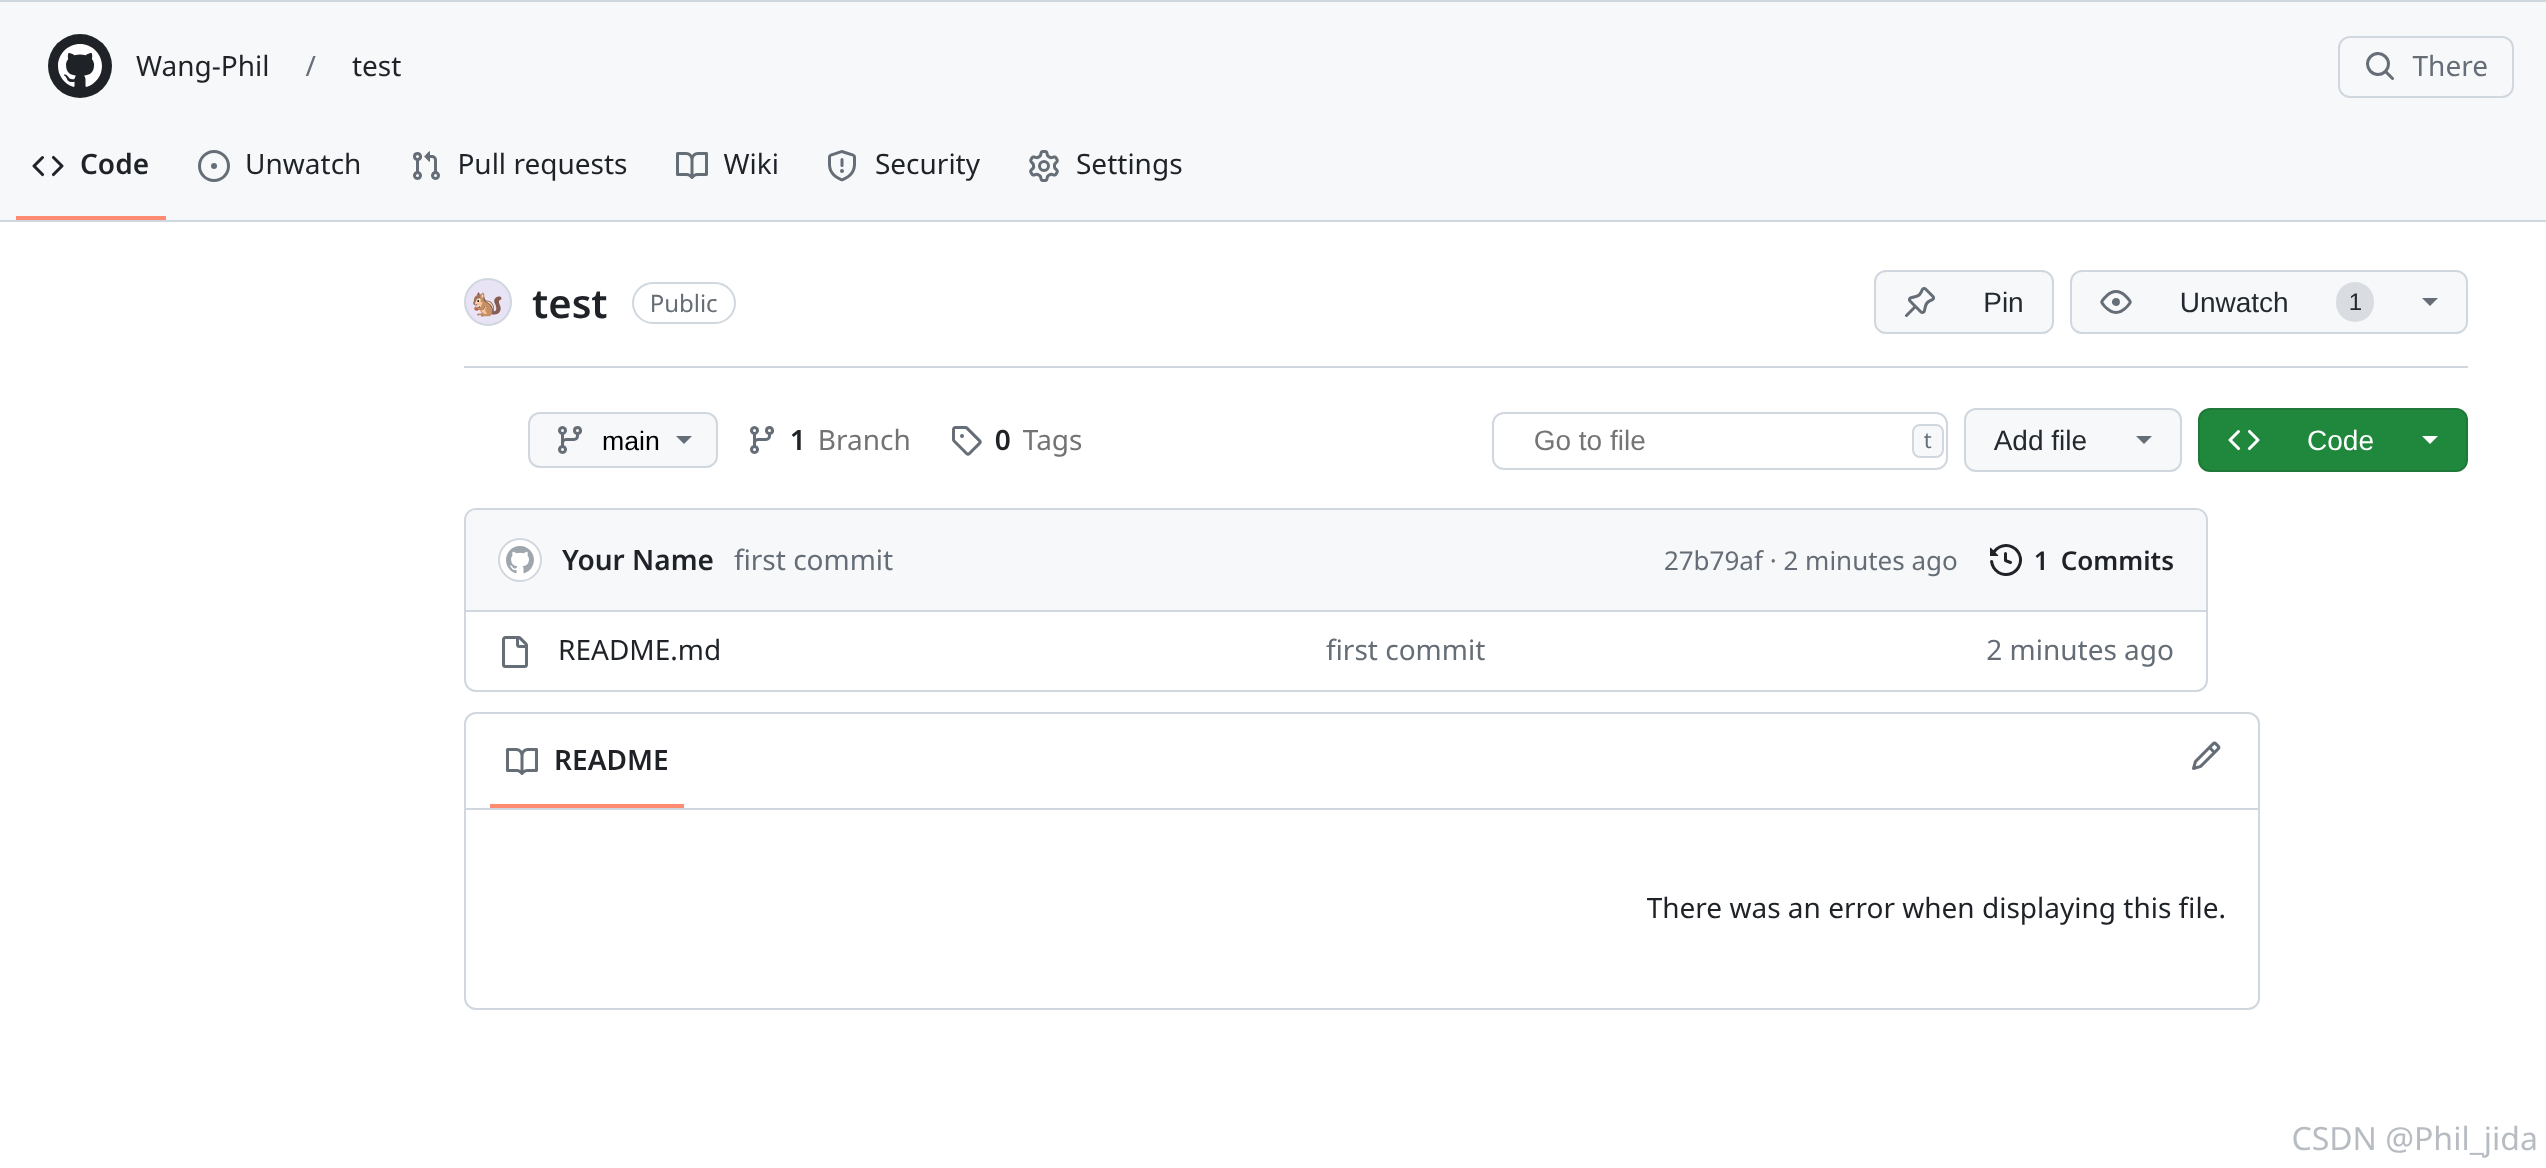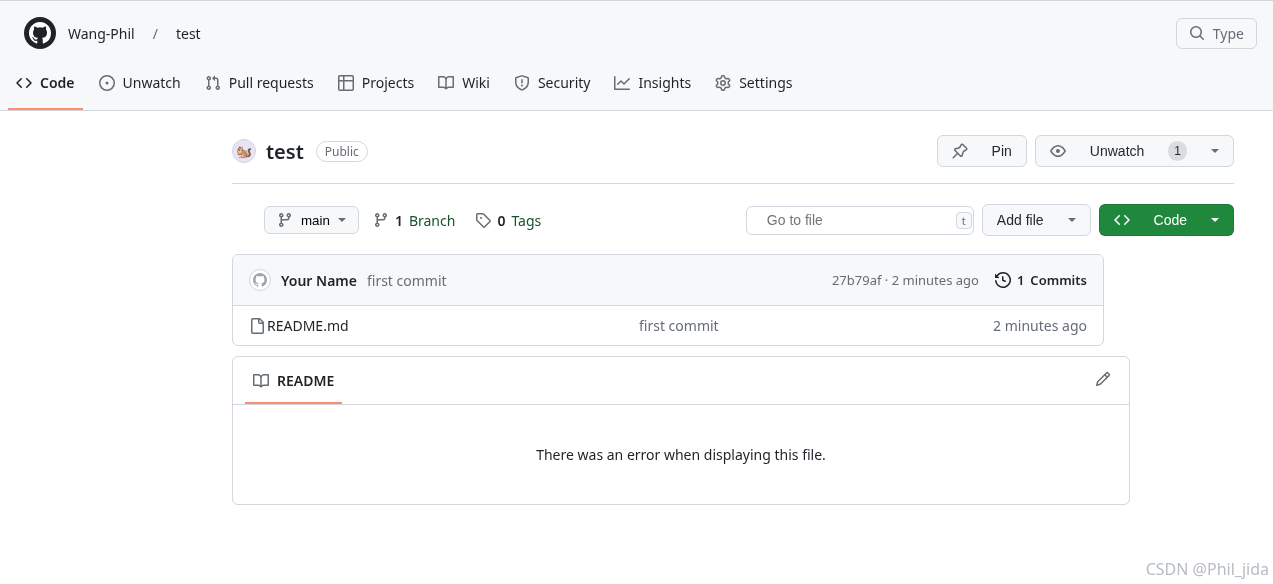--- a/index.html
+++ b/index.html
@@ -131,21 +131,21 @@
   }
   .stat-link {
     display: inline-flex;
     align-items: center;
     gap: 6px;
     padding: 4px 6px;
     cursor: pointer;
     color: #1f2328;
   }
   .stat-link .num { font-weight: 600; }
-  .stat-link .label { color: #14532d; text-align: center; }
+  .stat-link .label { color: #737373; text-align: center; }
   .file-search {
     margin-left: auto;
     display: flex;
     align-items: center;
     gap: 8px;
     border: 1px solid #d0d7de;
     border-radius: 6px;
     padding: 5px 12px;
     color: #656d76;
     width: 228px;
@@ -197,21 +197,21 @@
   }
   .author { font-weight: 600; }
   .commit-msg { color: #656d76; }
   .commit-meta { margin-left: auto; display: flex; align-items: center; gap: 16px; color: #656d76; font-size: 13px; }
   .commit-sha { color: #656d76; }
   .commits-link { display: inline-flex; align-items: center; gap: 6px; color: #1f2328; font-weight: 600; }
   .file-row {
     display: flex;
     align-items: center;
     padding: 10px 16px;
-    gap: 2px;
+    gap: 14px;
   }
   .file-row .fname { width: 370px; }
   .file-row .fname a { color: #1f2328; cursor: pointer; }
   .file-row .fmsg { flex: 1; color: #656d76; }
   .file-row .fdate { color: #656d76; }
   .readme-box {
     border: 1px solid #d0d7de;
     border-radius: 6px;
     width: 898px;
   }
@@ -229,21 +229,21 @@
     cursor: pointer;
   }
   .edit-btn {
     margin-left: auto;
     padding: 6px;
     border-radius: 6px;
     cursor: pointer;
   }
   .readme-body {
     padding: 40px 16px;
-    text-align: center;
+    text-align: right;
     color: #1f2328;
   }
   .watermark {
     position: fixed;
     right: 4px;
     bottom: 4px;
     font-size: 16px;
     color: #b7bcc2;
   }
   .caret-down {
@@ -265,21 +265,21 @@
           <path fill="#ffffff" d="M8 0C3.58 0 0 3.58 0 8c0 3.54 2.29 6.53 5.47 7.59.4.07.55-.17.55-.38 0-.19-.01-.82-.01-1.49-2.01.37-2.53-.49-2.69-.94-.09-.23-.48-.94-.82-1.13-.28-.15-.68-.52-.01-.53.63-.01 1.08.58 1.23.82.72 1.21 1.87.87 2.33.66.07-.52.28-.87.51-1.07-1.78-.2-3.64-.89-3.64-3.95 0-.87.31-1.59.82-2.15-.08-.2-.36-1.02.08-2.12 0 0 .67-.21 2.2.82a7.54 7.54 0 0 1 4 0c1.53-1.04 2.2-.82 2.2-.82.44 1.1.16 1.92.08 2.12.51.56.82 1.27.82 2.15 0 3.07-1.87 3.75-3.65 3.95.29.25.54.73.54 1.48 0 1.07-.01 1.93-.01 2.2 0 .21.15.46.55.38A8.013 8.013 0 0 0 16 8c0-4.42-3.58-8-8-8z"></path>
         </svg>
     </div>
     <span class="breadcrumb-link">Wang-Phil</span>
     <span class="breadcrumb-sep">/</span>
     <span class="breadcrumb-strong">test</span>
     <div class="search-box">
       <svg width="16" height="16" viewBox="0 0 16 16">
           <path fill="#656d76" d="M10.68 11.74a6 6 0 0 1-7.922-8.982 6 6 0 0 1 8.982 7.922l3.04 3.04a.75.75 0 0 1-1.06 1.06l-3.04-3.04ZM11.5 7a4.5 4.5 0 1 0-9 0 4.5 4.5 0 0 0 9 0Z"></path>
         </svg>
-      <span>Type</span>
+      <span>There</span>
     </div>
   </div>
 
   <nav class="tabs">
     <div class="tab active">
       <svg width="16" height="16" viewBox="0 0 16 16">
           <path d="M4.72 3.22a.75.75 0 0 1 1.06 1.06L2.06 8l3.72 3.72a.75.75 0 1 1-1.06 1.06L.47 8.53a.75.75 0 0 1 0-1.06Zm6.56 0a.75.75 0 1 0-1.06 1.06L13.94 8l-3.72 3.72a.75.75 0 1 0 1.06 1.06l4.25-4.25a.75.75 0 0 0 0-1.06Z"></path>
         </svg>
       <span>Code</span>
     </div>
@@ -291,41 +291,29 @@
       <span>Unwatch</span>
     </div>
     <div class="tab">
       <svg width="16" height="16" viewBox="0 0 16 16">
           <path d="M1.5 3.25a2.25 2.25 0 1 1 3 2.122v5.256a2.251 2.251 0 1 1-1.5 0V5.372A2.25 2.25 0 0 1 1.5 3.25Zm5.677-.177L9.573.677A.25.25 0 0 1 10 .854V2.5h1A2.5 2.5 0 0 1 13.5 5v5.628a2.251 2.251 0 1 1-1.5 0V5a1 1 0 0 0-1-1h-1v1.646a.25.25 0 0 1-.427.177L7.177 3.427a.25.25 0 0 1 0-.354ZM3.75 2.5a.75.75 0 1 0 0 1.5.75.75 0 0 0 0-1.5Zm0 9.5a.75.75 0 1 0 0 1.5.75.75 0 0 0 0-1.5Zm8.25.75a.75.75 0 1 0 1.5 0 .75.75 0 0 0-1.5 0Z"></path>
         </svg>
       <span>Pull requests</span>
     </div>
     <div class="tab">
       <svg width="16" height="16" viewBox="0 0 16 16">
-          <path d="M0 1.75C0 .784.784 0 1.75 0h12.5C15.216 0 16 .784 16 1.75v12.5A1.75 1.75 0 0 1 14.25 16H1.75A1.75 1.75 0 0 1 0 14.25ZM6.5 6.5v8h7.75a.25.25 0 0 0 .25-.25V6.5Zm8-1.5V1.75a.25.25 0 0 0-.25-.25H6.5V5Zm-9.5 0V1.5H1.75a.25.25 0 0 0-.25.25V5ZM5 6.5H1.5v7.75c0 .138.112.25.25.25H5Z"></path>
-        </svg>
-      <span>Projects</span>
+          <path d="M0 1.75A.75.75 0 0 1 .75 1h4.253c1.227 0 2.317.59 3 1.501A3.743 3.743 0 0 1 11.006 1h4.245a.75.75 0 0 1 .75.75v10.5a.75.75 0 0 1-.75.75h-4.507a2.25 2.25 0 0 0-1.591.659l-.622.621a.75.75 0 0 1-1.06 0l-.622-.621A2.25 2.25 0 0 0 5.258 13H.75a.75.75 0 0 1-.75-.75Zm7.251 10.324.004-5.073-.002-2.253A2.25 2.25 0 0 0 5.003 2.5H1.5v9h3.757a3.75 3.75 0 0 1 1.994.574ZM8.755 4.75l-.004 7.322a3.752 3.752 0 0 1 1.992-.572H14.5v-9h-3.495a2.25 2.25 0 0 0-2.25 2.25Z"></path>
+        </svg>
+      <span>Wiki</span>
     </div>
     <div class="tab">
       <svg width="16" height="16" viewBox="0 0 16 16">
-          <path d="M0 1.75A.75.75 0 0 1 .75 1h4.253c1.227 0 2.317.59 3 1.501A3.743 3.743 0 0 1 11.006 1h4.245a.75.75 0 0 1 .75.75v10.5a.75.75 0 0 1-.75.75h-4.507a2.25 2.25 0 0 0-1.591.659l-.622.621a.75.75 0 0 1-1.06 0l-.622-.621A2.25 2.25 0 0 0 5.258 13H.75a.75.75 0 0 1-.75-.75Zm7.251 10.324.004-5.073-.002-2.253A2.25 2.25 0 0 0 5.003 2.5H1.5v9h3.757a3.75 3.75 0 0 1 1.994.574ZM8.755 4.75l-.004 7.322a3.752 3.752 0 0 1 1.992-.572H14.5v-9h-3.495a2.25 2.25 0 0 0-2.25 2.25Z"></path>
-        </svg>
-      <span>Wiki</span>
-    </div>
-    <div class="tab">
-      <svg width="16" height="16" viewBox="0 0 16 16">
           <path d="M7.467.133a1.748 1.748 0 0 1 1.066 0l5.25 1.68A1.75 1.75 0 0 1 15 3.48V7c0 1.566-.32 3.182-1.303 4.682-.983 1.498-2.585 2.813-5.032 3.855a1.697 1.697 0 0 1-1.33 0c-2.447-1.042-4.049-2.357-5.032-3.855C1.32 10.182 1 8.566 1 7V3.48a1.75 1.75 0 0 1 1.217-1.667Zm.61 1.429a.25.25 0 0 0-.153 0l-5.25 1.68a.25.25 0 0 0-.174.238V7c0 1.358.275 2.666 1.057 3.86.784 1.194 2.121 2.34 4.366 3.297a.196.196 0 0 0 .154 0c2.245-.956 3.582-2.104 4.366-3.298C13.225 9.666 13.5 8.36 13.5 7V3.48a.251.251 0 0 0-.174-.237l-5.25-1.68ZM8.75 4.75v3a.75.75 0 0 1-1.5 0v-3a.75.75 0 0 1 1.5 0ZM9 10.5a1 1 0 1 1-2 0 1 1 0 0 1 2 0Z"></path>
         </svg>
       <span>Security</span>
-    </div>
-    <div class="tab">
-      <svg width="16" height="16" viewBox="0 0 16 16">
-          <path d="M1.5 1.75V13.5h13.75a.75.75 0 0 1 0 1.5H.75a.75.75 0 0 1-.75-.75V1.75a.75.75 0 0 1 1.5 0Zm14.28 2.53-5.25 5.25a.75.75 0 0 1-1.06 0L7 7.06 4.28 9.78a.751.751 0 0 1-1.042-.018.751.751 0 0 1-.018-1.042l3.25-3.25a.75.75 0 0 1 1.06 0L10 7.94l4.72-4.72a.751.751 0 0 1 1.042.018.751.751 0 0 1 .018 1.042Z"></path>
-        </svg>
-      <span>Insights</span>
     </div>
     <div class="tab">
       <svg width="16" height="16" viewBox="0 0 16 16">
           <path d="M8 0a8.2 8.2 0 0 1 .701.031C9.444.095 9.99.645 10.16 1.29l.288 1.107c.018.066.079.158.212.224.231.114.454.243.668.386.123.082.233.09.299.071l1.103-.303c.644-.176 1.392.021 1.82.63.27.385.506.792.704 1.218.315.675.111 1.422-.364 1.891l-.814.806c-.049.048-.098.147-.088.294.016.257.016.515 0 .772-.01.147.038.246.088.294l.814.806c.475.469.679 1.216.364 1.891a7.977 7.977 0 0 1-.704 1.217c-.428.61-1.176.807-1.82.63l-1.102-.302c-.067-.019-.177-.011-.3.071a5.909 5.909 0 0 1-.668.386c-.133.066-.194.158-.211.224l-.29 1.106c-.168.646-.715 1.196-1.458 1.26a8.006 8.006 0 0 1-1.402 0c-.743-.064-1.289-.614-1.458-1.26l-.289-1.106c-.018-.066-.079-.158-.212-.224a5.738 5.738 0 0 1-.668-.386c-.123-.082-.233-.09-.299-.071l-1.103.303c-.644.176-1.392-.021-1.82-.63a8.12 8.12 0 0 1-.704-1.218c-.315-.675-.111-1.422.363-1.891l.815-.806c.05-.048.098-.147.088-.294a6.214 6.214 0 0 1 0-.772c.01-.147-.038-.246-.088-.294l-.815-.806C.635 6.045.431 5.298.746 4.623a7.92 7.92 0 0 1 .704-1.217c.428-.61 1.176-.807 1.82-.63l1.102.302c.067.019.177.011.3-.071.214-.143.437-.272.668-.386.133-.066.194-.158.211-.224l.29-1.106C6.009.645 6.556.095 7.299.03 7.53.01 7.764 0 8 0Zm-.571 1.525c-.036.003-.108.036-.137.146l-.289 1.105c-.147.561-.549.967-.998 1.189-.173.086-.34.183-.5.29-.417.278-.97.423-1.529.27l-1.103-.303c-.109-.03-.175.016-.195.045-.22.312-.412.644-.573.99-.014.031-.021.11.059.19l.815.806c.411.406.562.957.53 1.456a4.709 4.709 0 0 0 0 .582c.32.499-.119 1.05-.53 1.456l-.815.806c-.081.08-.073.159-.059.19.162.346.353.677.573.989.02.03.085.076.195.046l1.102-.303c.56-.153 1.113-.008 1.53.27.161.107.328.204.501.29.447.222.85.629.997 1.189l.289 1.105c.29.109.101.143.137.146a6.6 6.6 0 0 0 1.142 0c.036-.003.108-.036.137-.146l.289-1.105c.147-.561.549-.967.998-1.189.173-.086.34-.183.5-.29.417-.278.97-.423 1.529-.27l1.103.303c.109.029.175-.016.195-.045.22-.313.411-.644.573-.99.014-.031.021-.11-.059-.19l-.815-.806c-.411-.406-.562-.957-.53-1.456a4.709 4.709 0 0 0 0-.582c-.032-.499.119-1.05.53-1.456l.815-.806c.081-.8.073-.159.059-.19a6.464 6.464 0 0 0-.573-.989c-.02-.03-.085-.076-.195-.046l-1.102.303c-.56.153-1.113.008-1.53-.27a4.44 4.44 0 0 0-.501-.29c-.447-.222-.85-.629-.997-1.189l-.289-1.105c-.029-.11-.101-.143-.137-.146a6.6 6.6 0 0 0-1.142 0ZM11 8a3 3 0 1 1-6 0 3 3 0 0 1 6 0ZM9.5 8a1.5 1.5 0 1 0-3.001.001A1.5 1.5 0 0 0 9.5 8Z"></path>
         </svg>
       <span>Settings</span>
     </div>
   </nav>
 </div>
 

